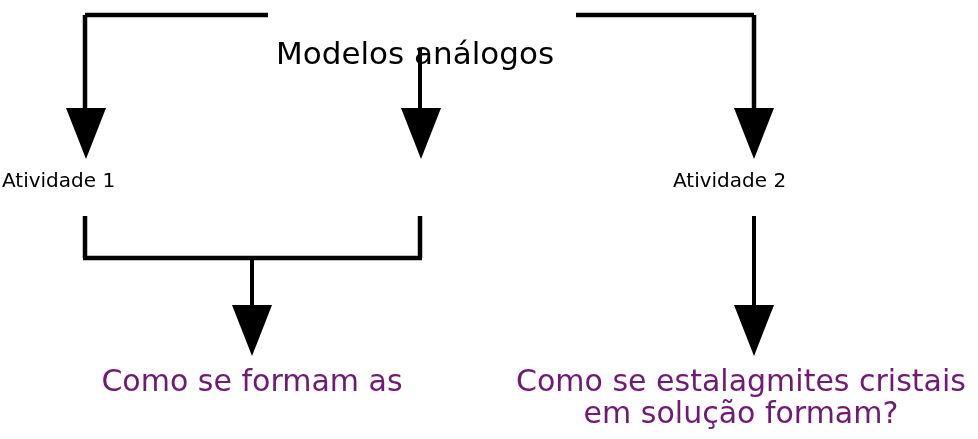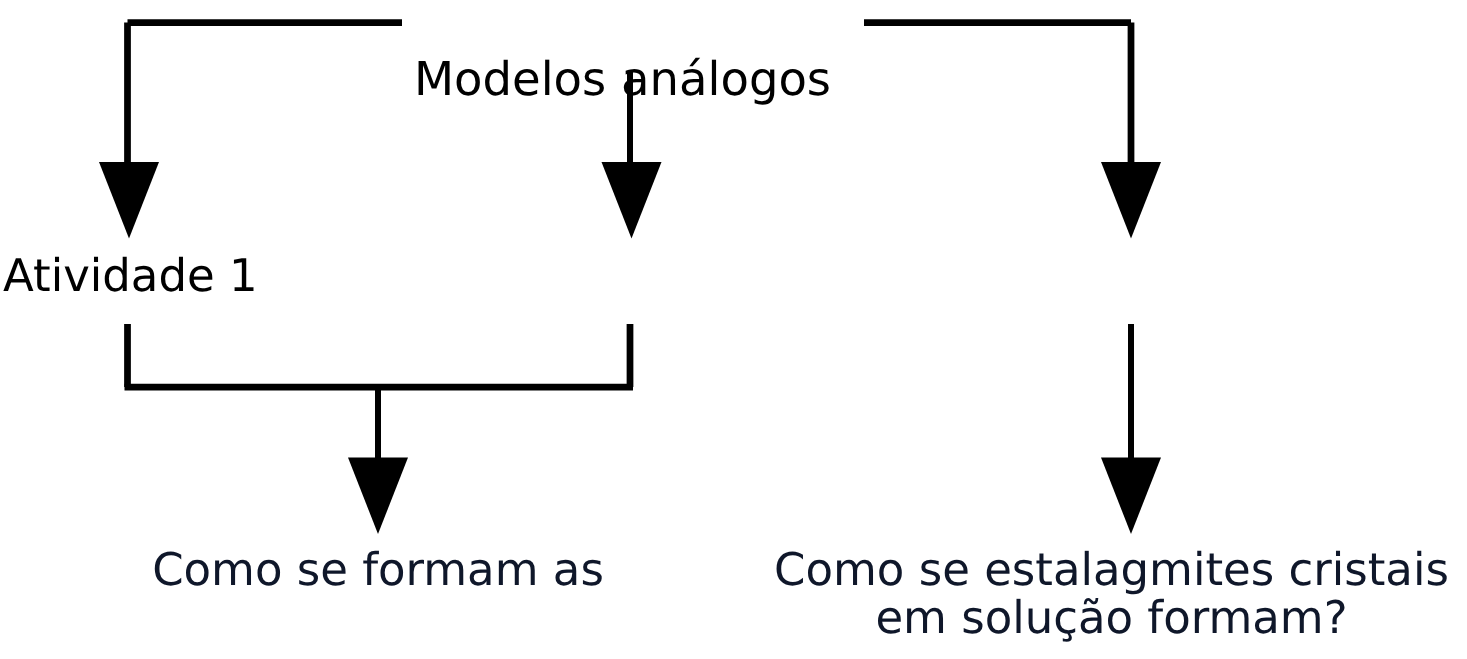--- a/index.html
+++ b/index.html
@@ -34,32 +34,32 @@
     color: #000000;
   }
   .root-label {
     left: 276px;
     top: 2px;
     font-size: 31px;
     letter-spacing: 0px;
     margin-top: 36px;
   }
   .activity-label {
-    font-size: 30px;
+    font-size: 20px;
   }
   #label-activity-1 { left: 2px;   top: 170px; }
   #label-activity-3 { left: 335px; top: 170px; }
   #label-activity-2 { left: 673px; top: 170px; }
   .question-label {
     position: absolute;
     text-align: center;
     line-height: 1.08;
     font-size: 30px;
     white-space: nowrap;
-    color: #0f172a;
+    color: #701a75;
   }
   #question-left {
     left: 0px;
     top: 365px;
     width: 504px;
   }
   #question-right {
     left: 504px;
     top: 365px;
     width: 474px;
@@ -102,20 +102,21 @@
       <polygon points="232,305 272,305 252,356"></polygon>
       <polygon points="734,305 774,305 754,356"></polygon>
     </g>
   </svg>
 
   <div class="node-label root-label">Modelos análogos</div>
 
   <div class="node-label activity-label" id="label-activity-1">Atividade 1</div>
 
 
+  <div class="node-label activity-label" id="label-activity-2">Atividade 2</div>
 
   <div class="question-label" id="question-left">
     <span class="q-line">Como se formam as</span>
   </div>
 
   <div class="question-label" id="question-right">
     <span class="q-line">Como se estalagmites cristais</span>
     <span class="q-line">em solução formam?</span>
   </div>
 

